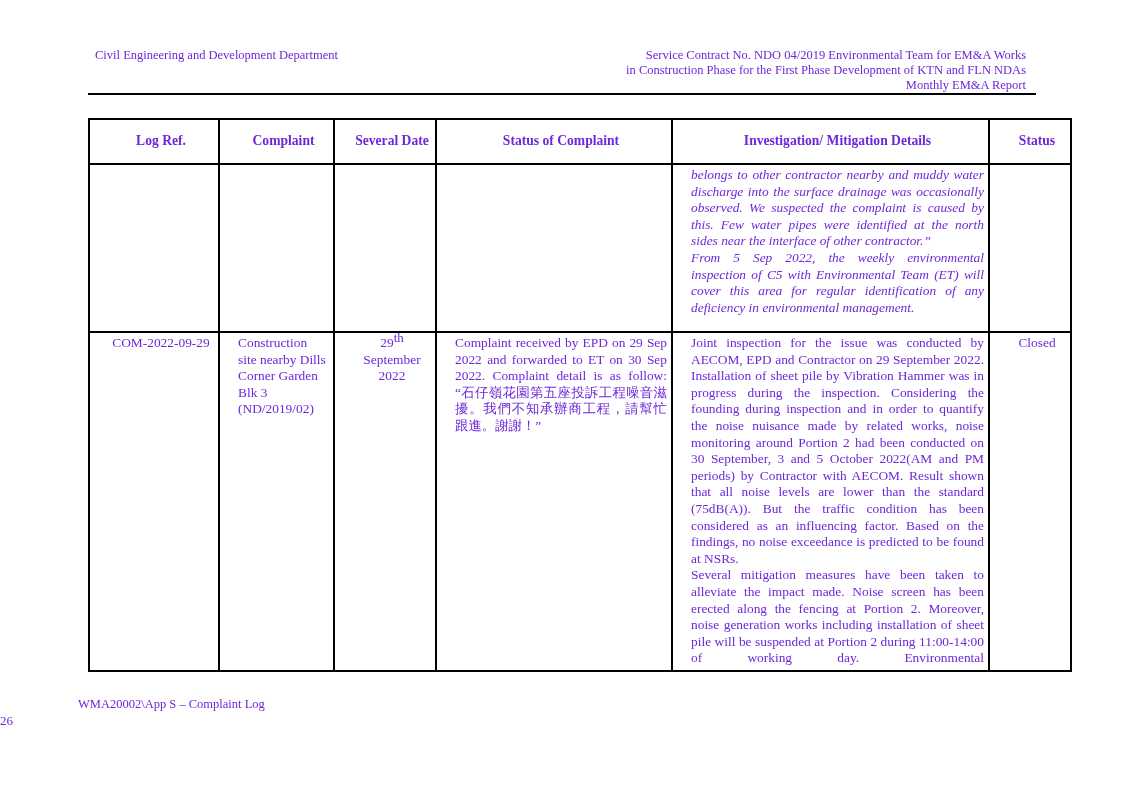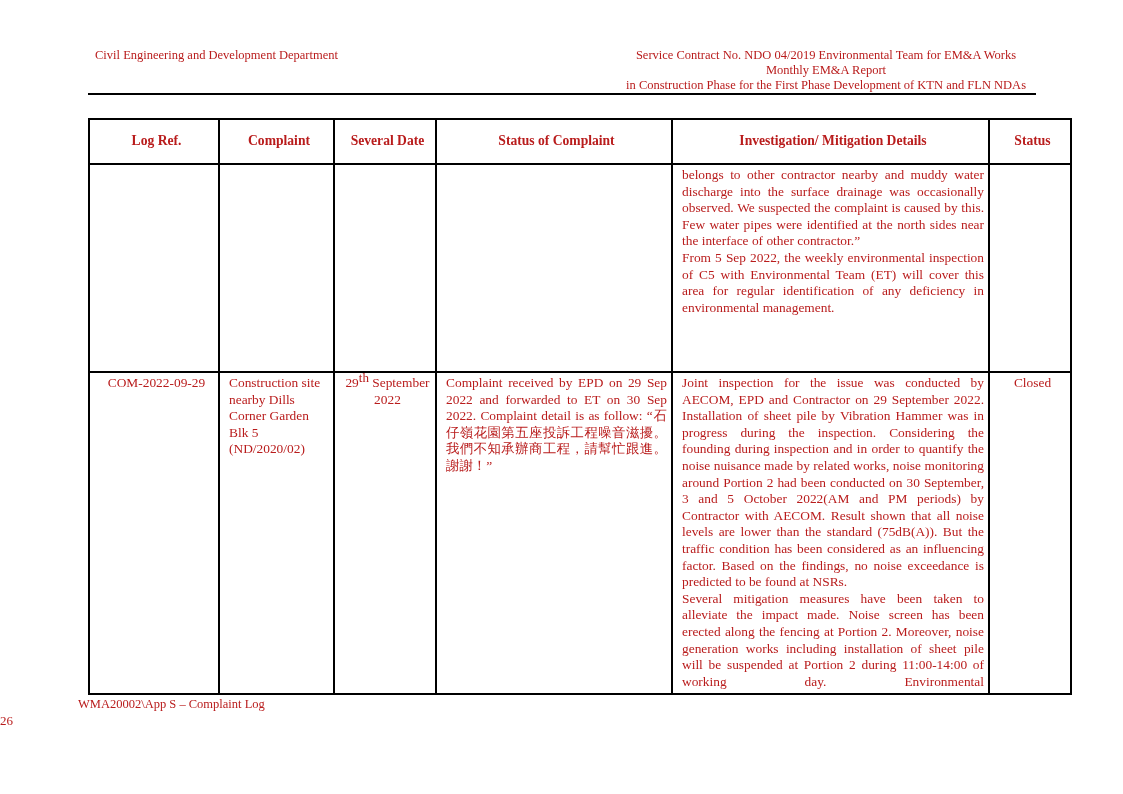--- a/index.html
+++ b/index.html
@@ -1,35 +1,35 @@
 <!DOCTYPE html>
 <html><head>
 <meta charset="utf-8">
 <style>
   html, body { margin: 0; padding: 0; background: #ffffff; }
   .page {
     position: relative;
     width: 1123px;
     height: 794px;
     background: #ffffff;
-    color: #b91c1c;
+    color: #6d28d9;
     font-family: "Liberation Serif", "DejaVu Serif", serif;
     overflow: hidden;
   }
   .hdr-left {
     position: absolute;
     left: 95px;
     top: 48px;
     font-size: 12.5px;
   }
   .hdr-right {
     position: absolute;
     right: 97px;
     top: 48px;
-    text-align: center;
+    text-align: right;
     font-size: 12.5px;
     line-height: 15px;
   }
   .hdr-rule {
     position: absolute;
     left: 88px;
     top: 93px;
     width: 948px;
     height: 0;
     border-top: 2px solid #000000;
@@ -38,34 +38,34 @@
     position: absolute;
     left: 88px;
     top: 118px;
     width: 982px;
     border-collapse: collapse;
     table-layout: fixed;
     font-size: 13.4px;
   }
   .log-table th, .log-table td {
     border: 2px solid #000000;
-    padding: 2px 4px 3px 9px;
+    padding: 2px 4px 3px 18px;
     vertical-align: top;
     line-height: 16.6px;
     overflow: hidden;
   }
   .log-table th {
     font-weight: bold;
     text-align: center;
     vertical-align: middle;
     height: 38px;
     font-size: 13.6px;
     line-height: 16px;
   }
-  .row-cont { height: 208px; }
+  .row-cont { height: 168px; font-style: italic; }
   .row-main { height: 279px; }
   .c-center { text-align: center; }
   .c-just { text-align: justify; }
   .log-table p { margin: 0; }
   .cut-line { text-align-last: justify; }
   sup.ord { font-size: 13px; line-height: 0; vertical-align: super; }
   .footer-ref {
     position: absolute;
     left: 78px;
     top: 697px;
@@ -82,22 +82,22 @@
 </style>
 </head>
 <body>
 
 <div class="page">
 
   <div class="hdr-left">Civil Engineering and Development Department</div>
 
   <div class="hdr-right">
     <div>Service Contract No. NDO 04/2019 Environmental Team for EM&amp;A Works</div>
+    <div>in Construction Phase for the First Phase Development of KTN and FLN NDAs</div>
     <div>Monthly EM&amp;A Report</div>
-    <div>in Construction Phase for the First Phase Development of KTN and FLN NDAs</div>
   </div>
 
   <div class="hdr-rule"></div>
 
   <table class="log-table">
     <colgroup>
       <col style="width:130px">
       <col style="width:115px">
       <col style="width:102px">
       <col style="width:236px">
@@ -121,21 +121,21 @@
         <td class="c-center"></td>
         <td class="c-just"></td>
         <td class="c-just">
           <p>belongs to other contractor nearby and muddy water discharge into the surface drainage was occasionally observed. We suspected the complaint is caused by this. Few water pipes were identified at the north sides near the interface of other contractor.”</p>
           <p>From 5 Sep 2022, the weekly environmental inspection of C5 with Environmental Team (ET) will cover this area for regular identification of any deficiency in environmental management.</p>
         </td>
         <td class="c-center"></td>
       </tr>
       <tr class="row-main">
         <td class="c-center">COM-2022-09-29</td>
-        <td>Construction site nearby Dills Corner Garden Blk 5 (ND/2020/02)</td>
+        <td>Construction site nearby Dills Corner Garden Blk 3 (ND/2019/02)</td>
         <td class="c-center"><span>29</span><sup class="ord">th</sup><span> September</span><br><span>2022</span></td>
         <td class="c-just">Complaint received by EPD on 29 Sep 2022 and forwarded to ET on 30 Sep 2022. Complaint detail is as follow: “石仔嶺花園第五座投訴工程噪音滋擾。我們不知承辦商工程，請幫忙跟進。謝謝！”</td>
         <td class="c-just">
           <p>Joint inspection for the issue was conducted by AECOM, EPD and Contractor on 29 September 2022. Installation of sheet pile by Vibration Hammer was in progress during the inspection. Considering the founding during inspection and in order to quantify the noise nuisance made by related works, noise monitoring around Portion 2 had been conducted on 30 September, 3 and 5 October 2022(AM and PM periods) by Contractor with AECOM. Result shown that all noise levels are lower than the standard (75dB(A)). But the traffic condition has been considered as an influencing factor. Based on the findings, no noise exceedance is predicted to be found at NSRs.</p>
           <p class="cut-line">Several mitigation measures have been taken to alleviate the impact made. Noise screen has been erected along the fencing at Portion 2. Moreover, noise generation works including installation of sheet pile will be suspended at Portion 2 during 11:00-14:00 of working day. Environmental</p>
         </td>
         <td class="c-center">Closed</td>
       </tr>
     </tbody>
   </table>

